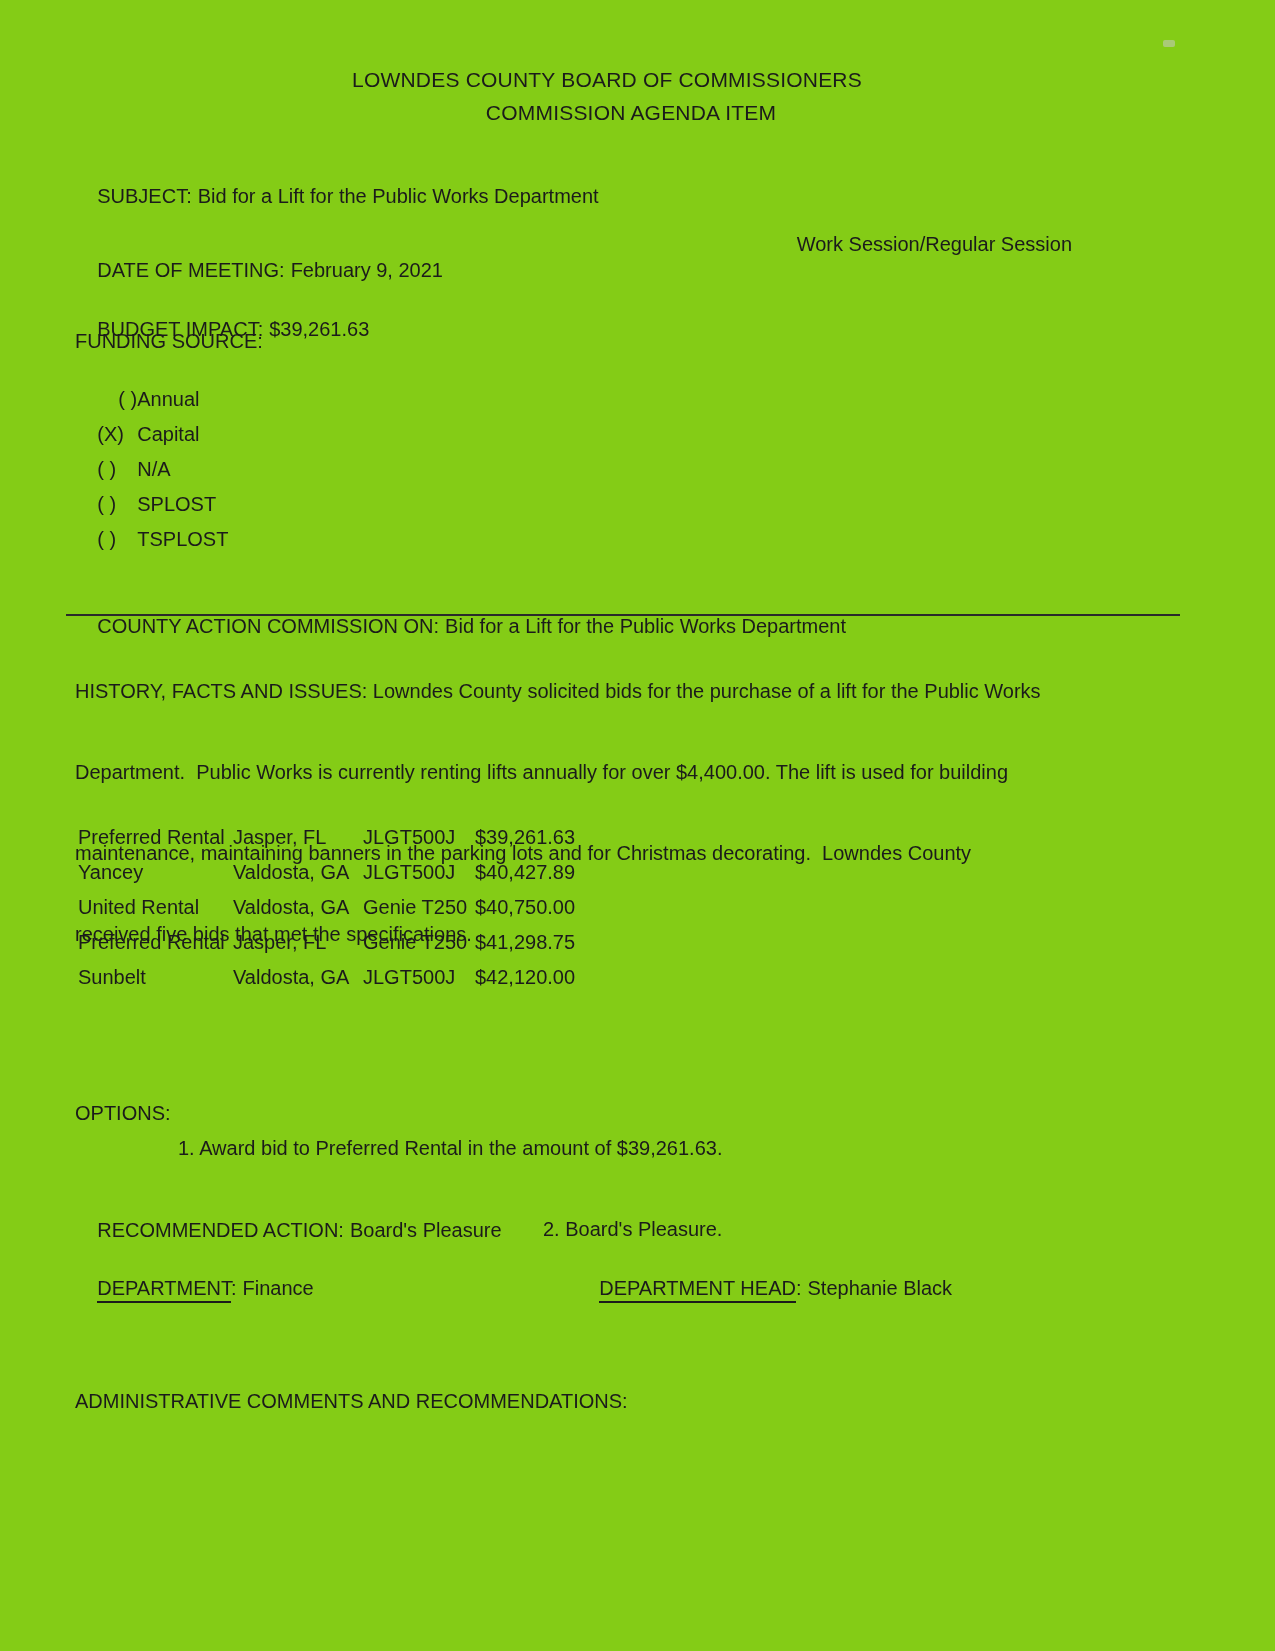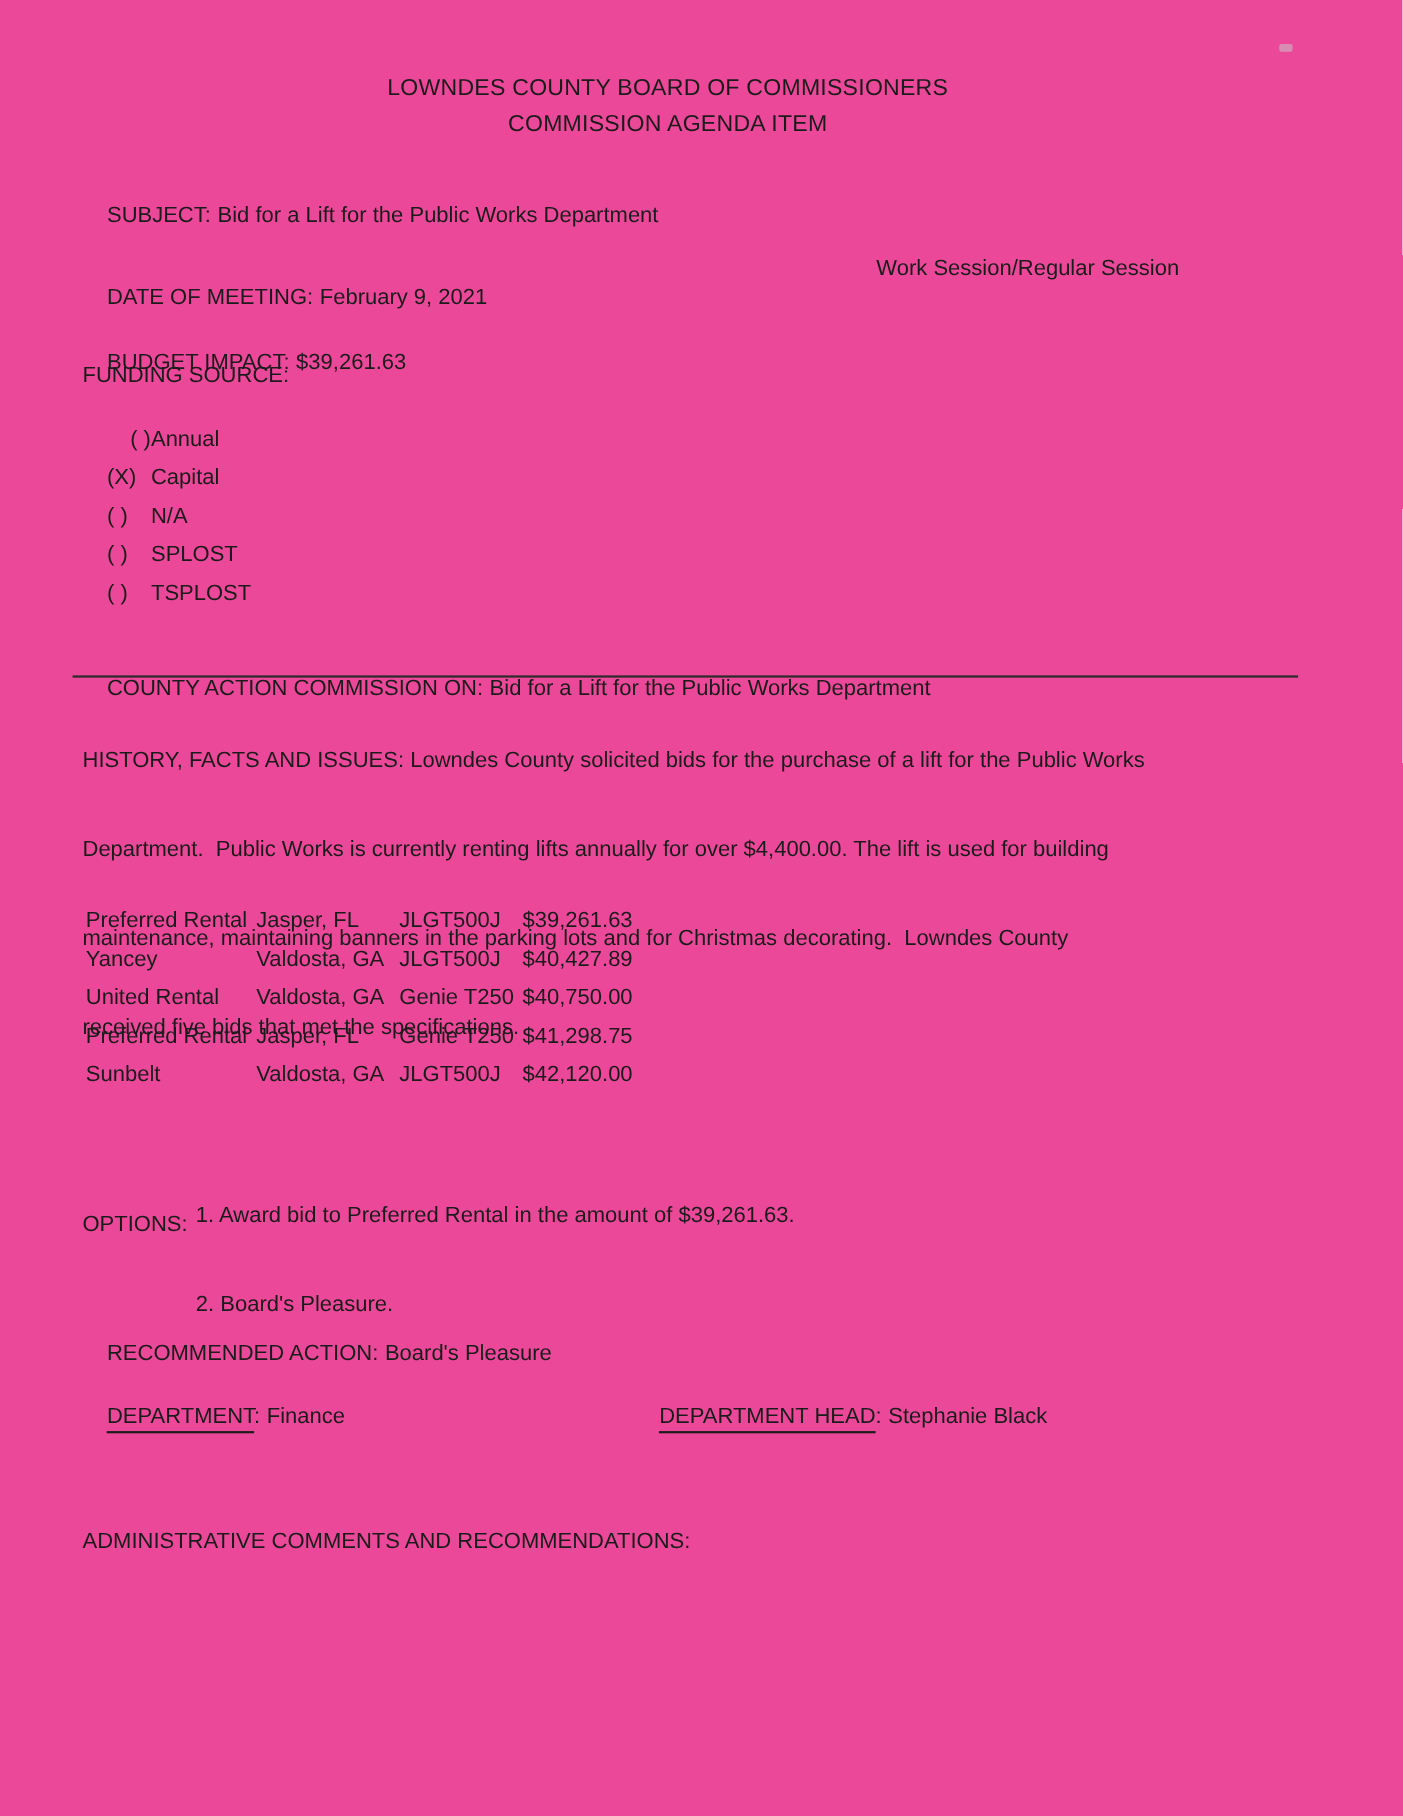--- a/index.html
+++ b/index.html
@@ -1,19 +1,19 @@
 <!DOCTYPE html>
 <html><head>
 <meta charset="utf-8">
 <style>
   html,body { margin:0; padding:0; background:#ffffff; }
   .page {
     position:relative;
     width:1275px; height:1651px;
-    background:#ec4899;
+    background:#84cc16;
     font-family:"Liberation Sans","DejaVu Sans",sans-serif;
     font-size:20px;
     color:#1b1b1b;
     overflow:hidden;
   }
   .abs { position:absolute; white-space:pre; }
   .center-block { text-align:center; }
   .title-line { font-size:21px; letter-spacing:0.2px; }
   .right-block { text-align:right; }
   .lbl { margin-right:6px;text-align:right; }
@@ -37,21 +37,21 @@
   }
 </style>
 </head>
 <body>
 
 <div class="page">
 
   <div class="artifact" style="left:1163px; top:40px;"></div>
 
   <div class="abs center-block title-line" style="left:0; top:68px; width:1214px;">LOWNDES COUNTY BOARD OF COMMISSIONERS</div>
-  <div class="abs center-block title-line" style="left:0; top:101px; width:1214px;">COMMISSION AGENDA ITEM</div>
+  <div class="abs center-block title-line" style="left:0; top:101px; width:1214px;padding-left:24px;">COMMISSION AGENDA ITEM</div>
 
   <div class="abs" style="left:75px; top:162px;">
     <span class="lbl">SUBJECT:</span><span>Bid for a Lift for the Public Works Department</span>
   </div>
 
   <div class="abs right-block" style="left:0; top:201px; width:1072px;margin-top:32px;">Work Session/Regular Session</div>
 
   <div class="abs" style="left:75px; top:236px;">
     <span class="lbl">DATE OF MEETING:</span><span>February 9, 2021</span>
   </div>
@@ -111,21 +111,21 @@
     <div>Genie T250</div>
     <div>$41,298.75</div>
 
     <div>Sunbelt</div>
     <div>Valdosta, GA</div>
     <div>JLGT500J</div>
     <div>$42,120.00</div>
   </div>
 
   <div class="abs" style="left:75px; top:1102px;">OPTIONS:</div>
-  <div class="abs options-items" style="left:178px; top:1042px;">
+  <div class="abs options-items" style="left:178px; top:1085px;text-align:right;">
     <div class="opt">1. Award bid to Preferred Rental in the amount of $39,261.63.</div>
     <div class="opt">2. Board's Pleasure.</div>
   </div>
 
   <div class="abs" style="left:75px; top:1196px;">
     <span class="lbl">RECOMMENDED ACTION:</span><span>Board's Pleasure</span>
   </div>
 
   <div class="abs" style="left:75px; top:1254px;">
     <span class="u">DEPARTMENT</span><span>:</span><span style="margin-left:6px;">Finance</span>

